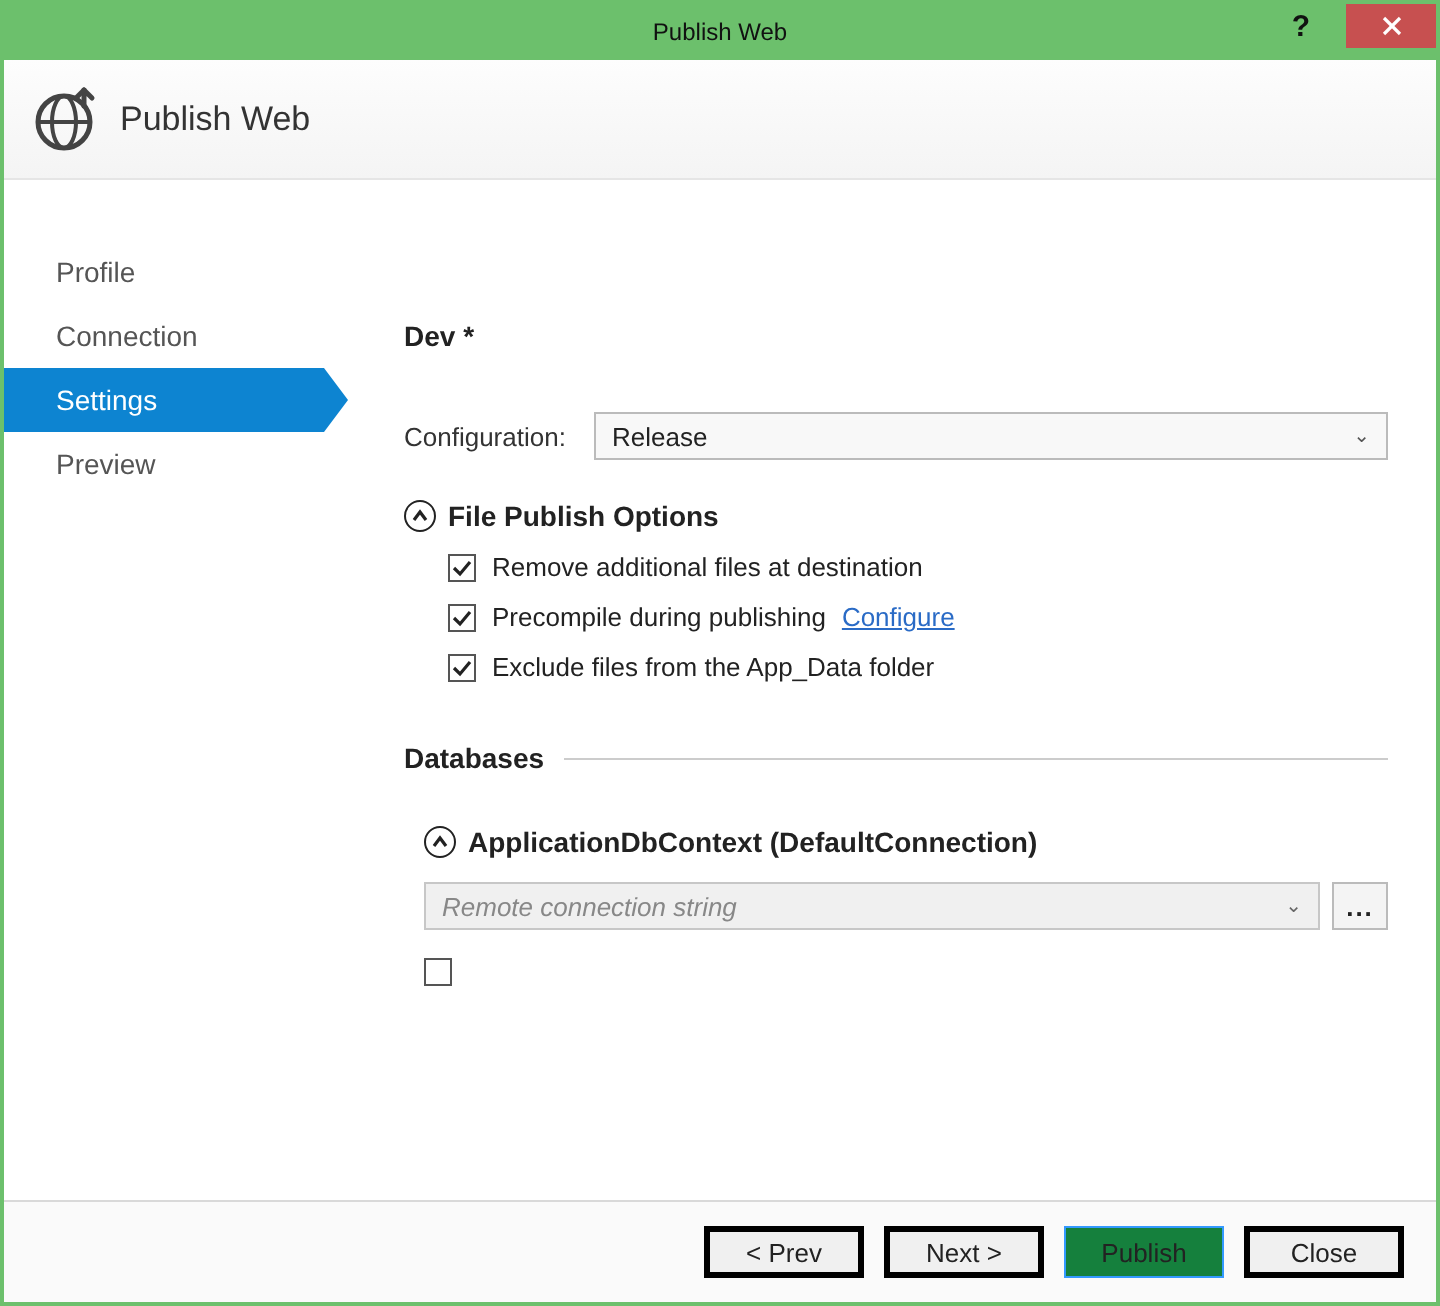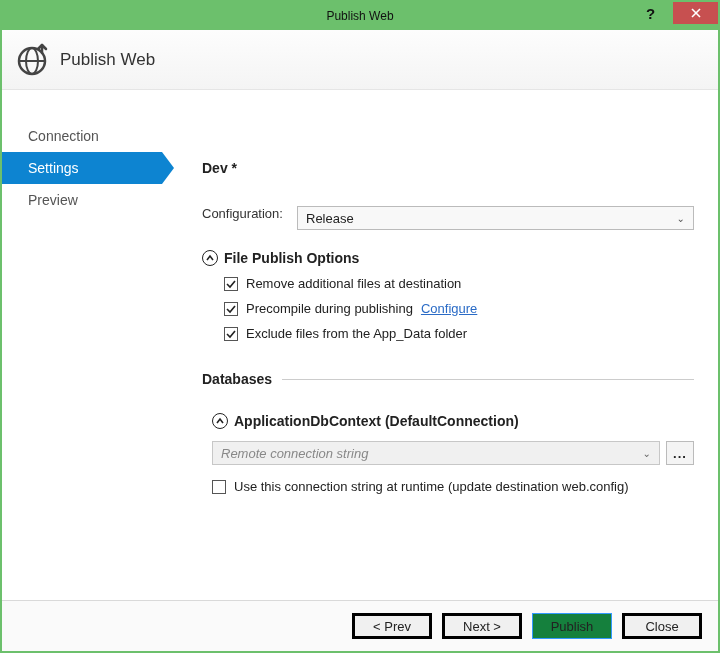--- a/index.html
+++ b/index.html
@@ -111,20 +111,21 @@
     overflow-y: auto;
   }
   .profile-name {
     font-weight: bold;
     font-size: 14px;
     margin-bottom: 30px;
     margin-top: 40px;
   }
   .cfg-row {
     display: flex;
+    align-items: center;
     margin-bottom: 20px;
   }
   .cfg-row label {
     width: 95px;
     color: #333;
     padding-right: 4px;
   }
   .select {
     flex: 1;
     height: 24px;
@@ -294,20 +295,21 @@
         <path d="M26 10 L26 2 L30 6" fill="none" stroke="#444" stroke-width="2.5" stroke-linecap="round" stroke-linejoin="round"></path>
         <path d="M26 2 L22 6" fill="none" stroke="#444" stroke-width="2.5" stroke-linecap="round"></path>
       </svg>
     </span>
     <span class="htitle">Publish Web</span>
   </div>
 
   <div class="body">
 
     <div class="sidebar">
+      <div class="nav-item">Profile</div>
       <div class="nav-item">Connection</div>
       <div class="nav-item active">Settings</div>
       <div class="nav-item">Preview</div>
     </div>
 
     <div class="main">
 
       <div class="profile-name">Dev *</div>
 
       <div class="cfg-row">
@@ -374,21 +376,20 @@
           <div class="conn-row">
             <div class="conn-select">
               <span>Remote connection string</span>
               <span class="chev">⌄</span>
             </div>
             <div class="browse-btn">...</div>
           </div>
 
           <div class="chk-row" style="padding-left:0">
             <span class="chk"></span>
-            <span class="chk-label">Use this connection string at runtime (update destination web.config)</span>
           </div>
 
         </div>
       </div>
 
     </div>
   </div>
 
   <div class="footer">
     <div class="btn">&lt; Prev</div>

